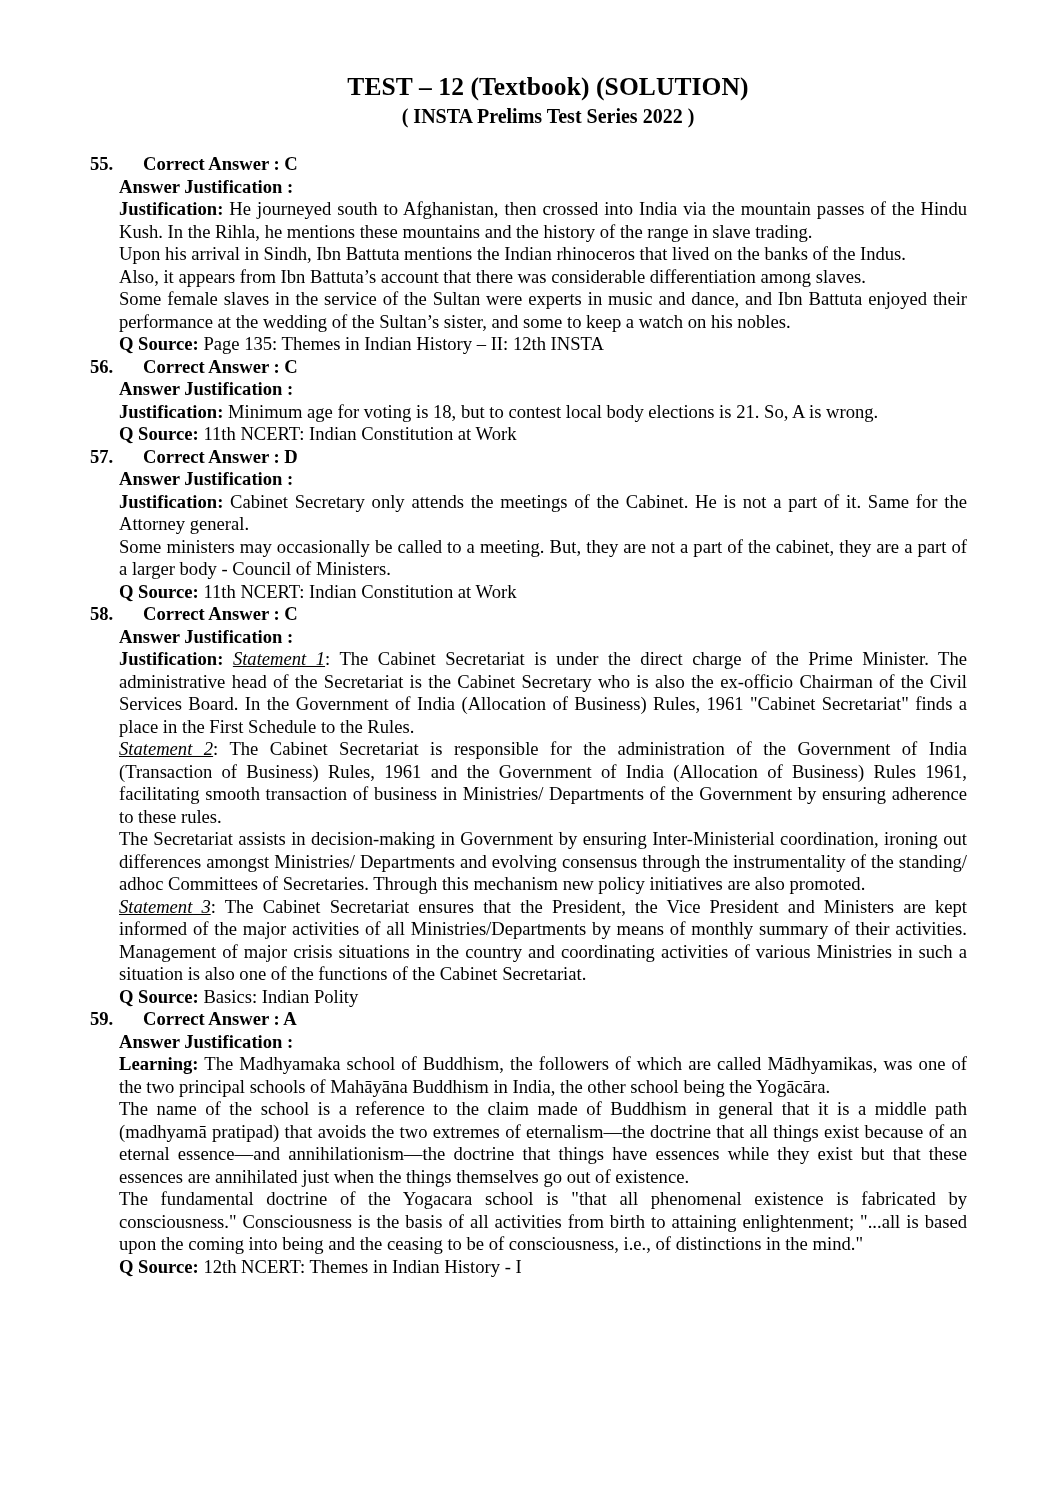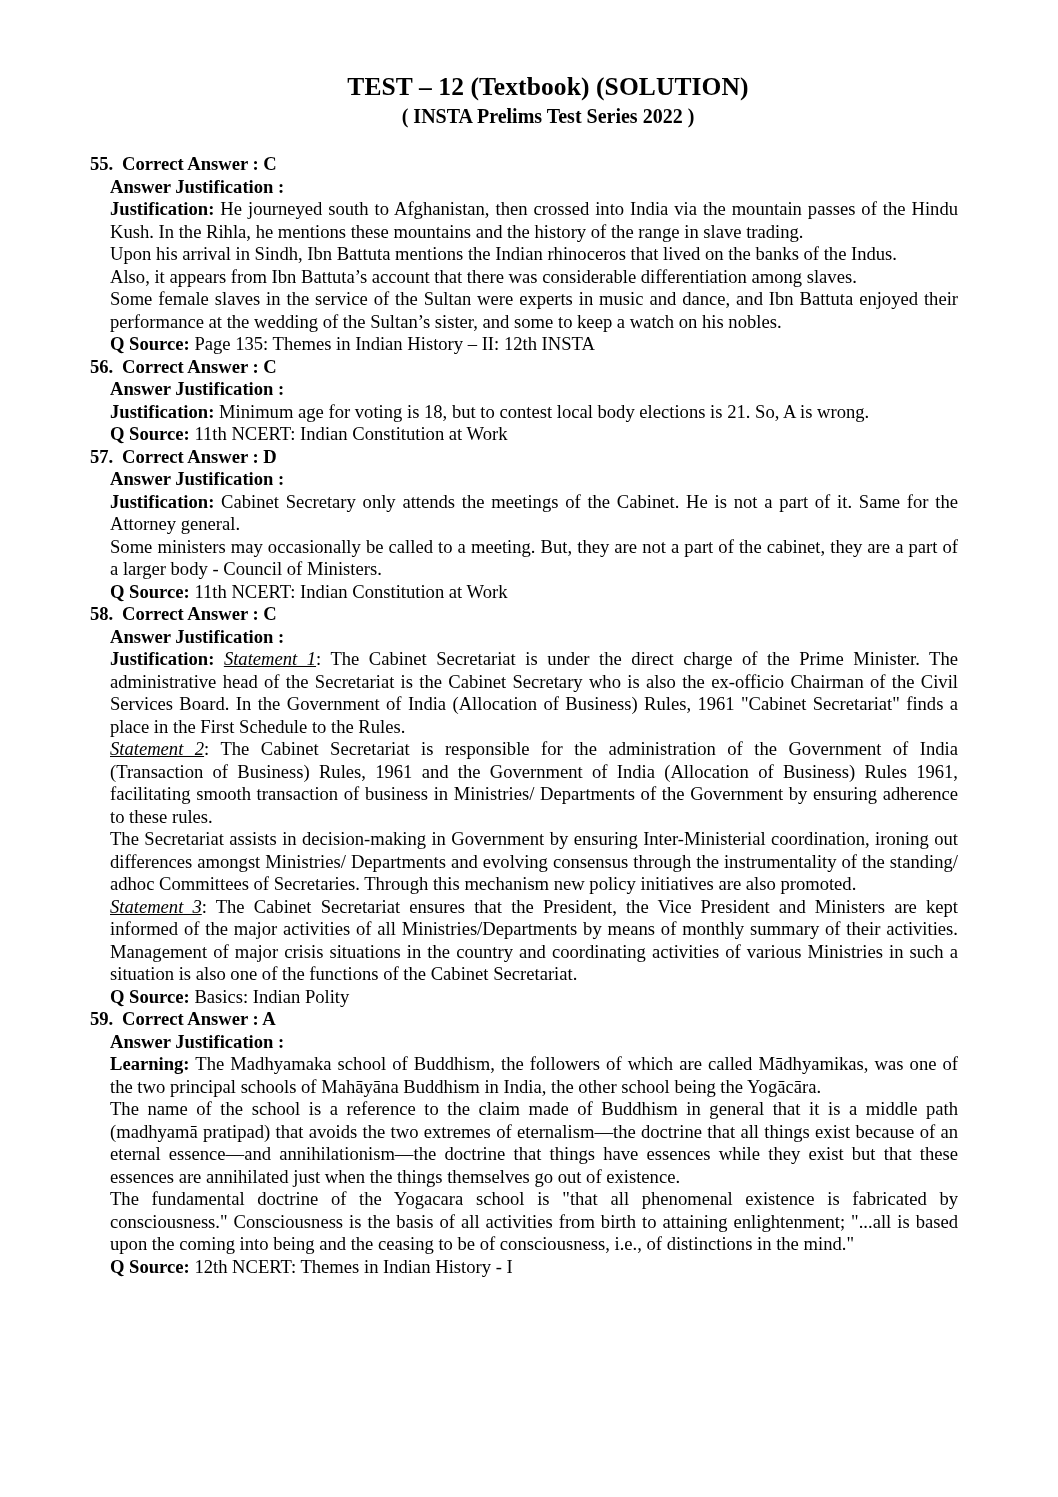--- a/index.html
+++ b/index.html
@@ -40,28 +40,29 @@
       left: 90px;
       top: 153px;
       width: 880px;
       font-size: 18.6px;
       line-height: 22.5px;
     }
     .q { margin: 0; }
     .q-head {
       font-weight: bold;
       display: flex;
+      gap: 21px;
     }
     .q-num {
       display: inline-block;
       width: 32px;
       font-weight: bold;
     }
     .q-body {
-      margin-left: 20px;
+      margin-left: 29px;
       width: 848px;
     }
     .aj { font-weight: bold; }
     .para {
       margin: 0;
       text-align: justify;
       text-align-last: left;
     }
     .para.j { text-align: justify; }
     .lbl { font-weight: bold; }

